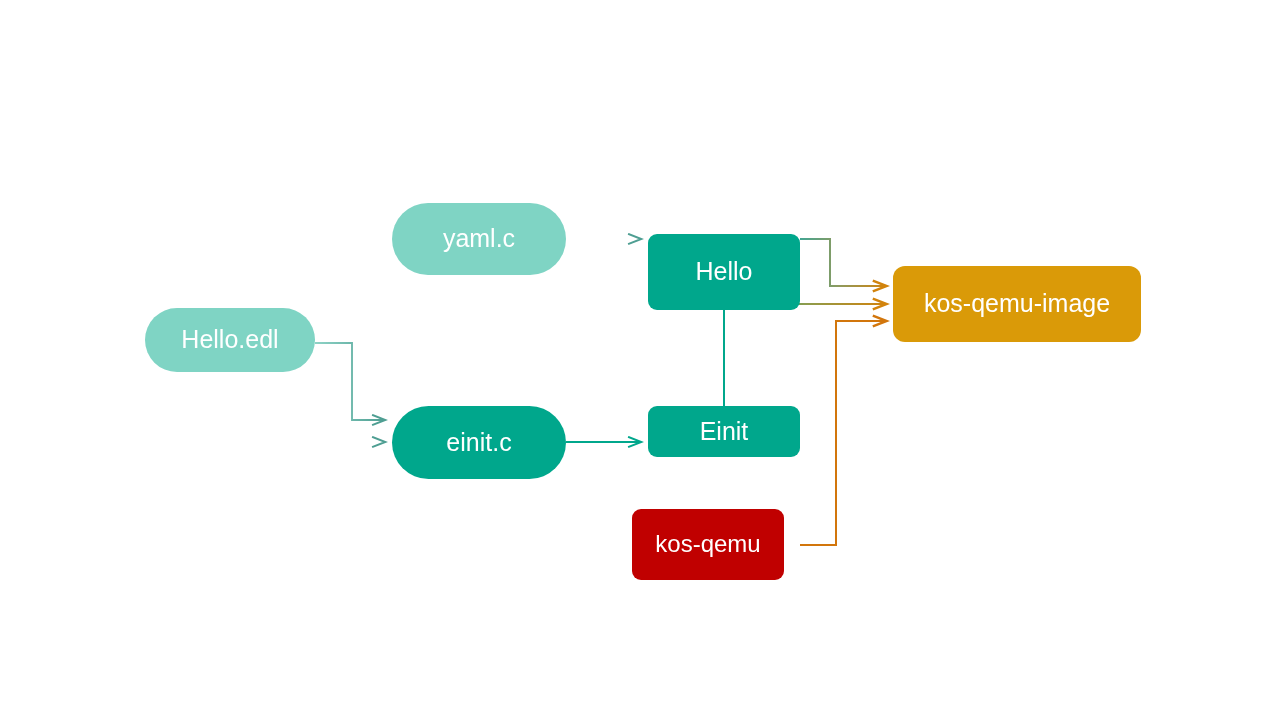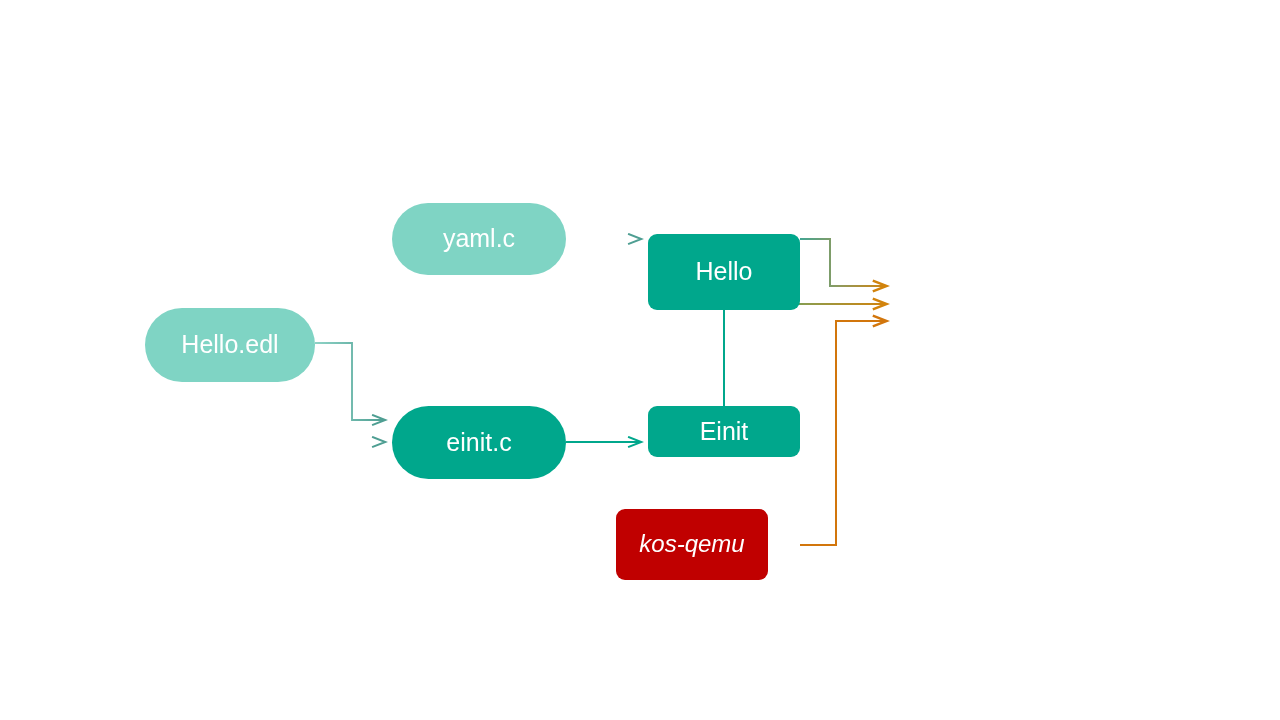--- a/index.html
+++ b/index.html
@@ -113,35 +113,38 @@
 
     <path d="M724,406 L724,304 L886,304" fill="none" stroke="url(#gradTealOrange2)" stroke-width="2" marker-end="url(#arrowOrange)"></path>
 
     <path d="M800,545 L836,545 L836,321 L886,321" fill="none" stroke="#d2760c" stroke-width="2" marker-end="url(#arrowOrangeDeep)"></path>
   </svg>
 
   <div class="node src-pill" style="left:392px; top:203px; width:174px; height:72px;">
     <span class="node-label">yaml.c</span>
   </div>
 
-  <div class="node src-pill" style="left:145px; top:308px; width:170px; height:74px;">
+  <div class="node src-pill" style="left:145px; top:308px; width:170px; height:64px;">
     <span class="node-label">Hello.edl</span>
   </div>
 
 
   <div class="node gen-pill" style="left:392px; top:406px; width:174px; height:73px;">
     <span class="node-label">einit.c</span>
   </div>
 
   <div class="node prog-box" style="left:648px; top:203px; width:152px; height:76px;margin-top:31px;">
     <span class="node-label">Hello</span>
   </div>
 
   <div class="node prog-box" style="left:648px; top:406px; width:152px; height:51px;">
     <span class="node-label">Einit</span>
   </div>
 
-  <div class="node tool-box" style="left:616px; top:509px; width:152px; height:71px;font-style:italic;">
+  <div class="node tool-box" style="left:632px; top:509px; width:152px; height:71px;">
     <span class="node-label">kos-qemu</span>
   </div>
 
+  <div class="node image-box" style="left:893px; top:266px; width:248px; height:76px;">
+    <span class="node-label">kos-qemu-image</span>
+  </div>
 
 </div>
 
 </body></html>

